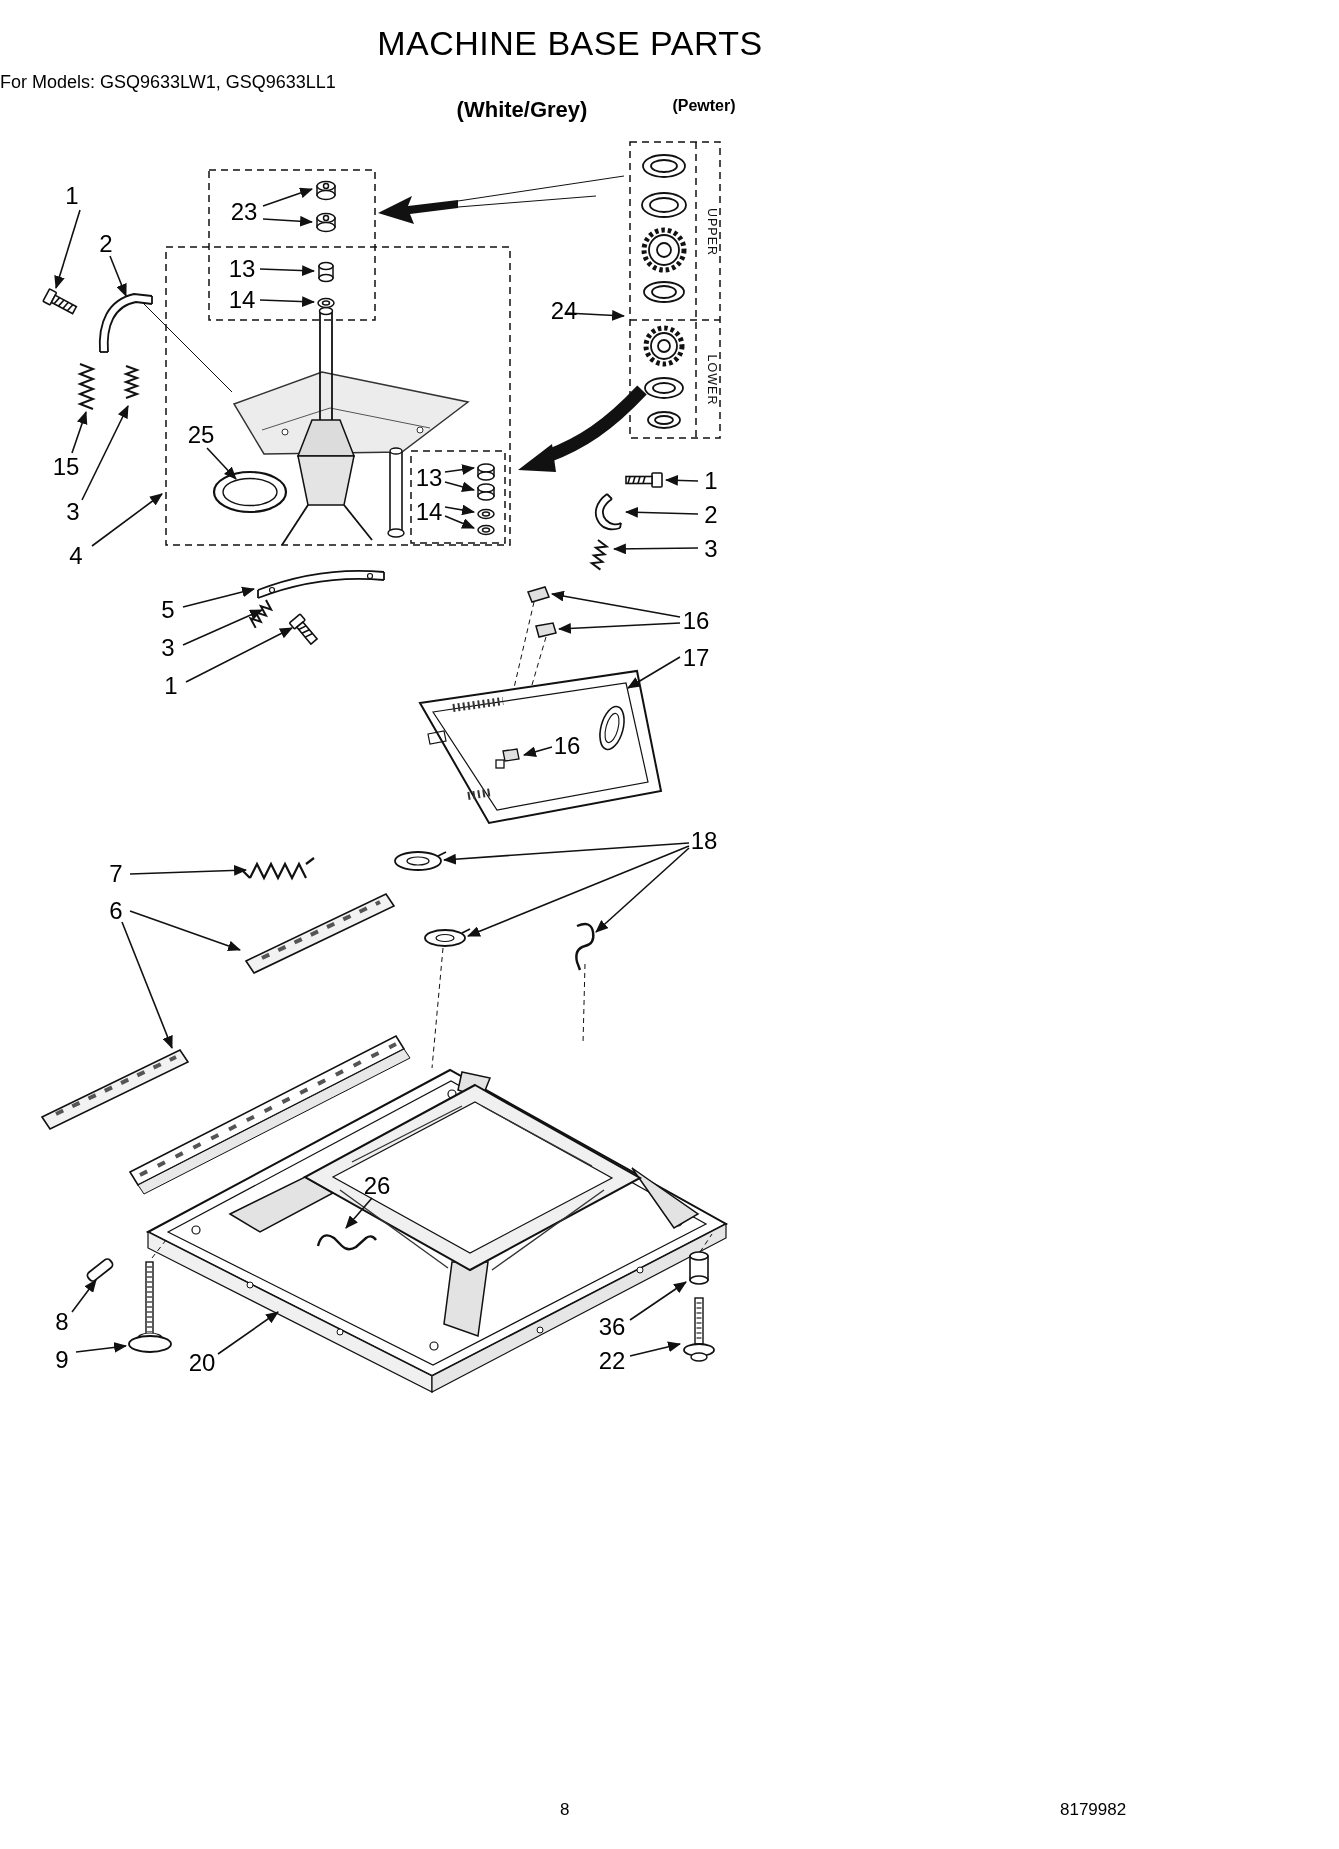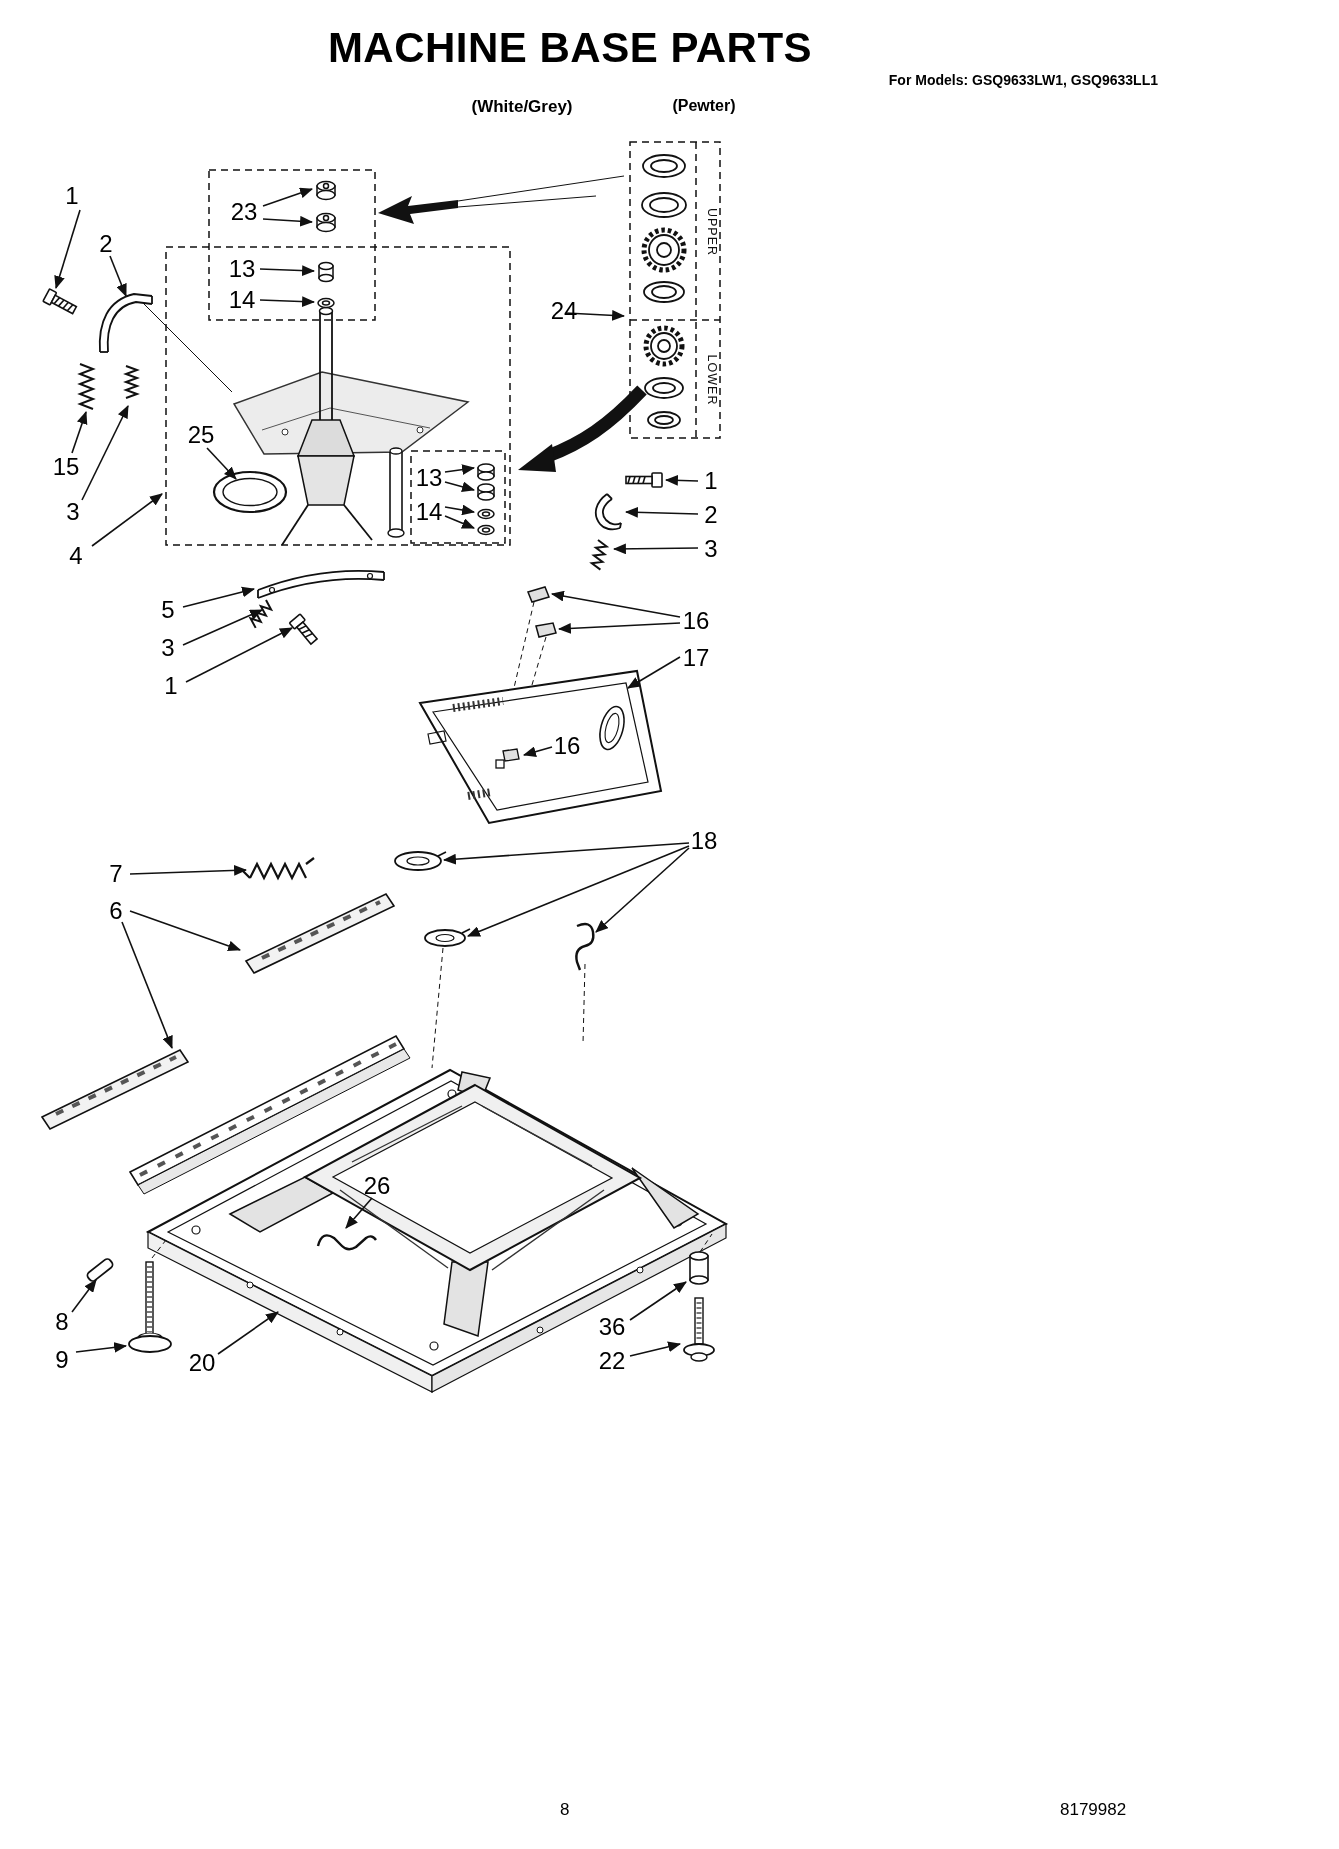--- a/index.html
+++ b/index.html
@@ -2,25 +2,25 @@
 <html><head>
 <meta charset="utf-8">
 <style>
   html,body{margin:0;padding:0;background:#fff;}
   .page{
     position:relative;width:1339px;height:1849px;background:#fff;
     font-family:"Liberation Sans",sans-serif;color:#000;overflow:hidden;
   }
   .art{position:absolute;left:0;top:0;}
   .title{position:absolute;top:24px;left:0;width:1140px;text-align:center;
-    font-size:42px;font-weight:bold;letter-spacing:.5px;}
-  .models{position:absolute;top:72px;left:0;width:1158px;text-align:right;
-    font-size:14px;font-weight:bold;}
+    font-size:34px;font-weight:normal;letter-spacing:.5px;}
+  .models{position:absolute;top:72px;left:0;width:1158px;text-align:left;
+    font-size:18px;font-weight:normal;}
   .colorL{position:absolute;top:97px;left:522px;transform:translateX(-50%);
-    font-size:17px;font-weight:bold;}
+    font-size:22px;font-weight:bold;}
   .colorR{position:absolute;top:97px;left:704px;transform:translateX(-50%);
     font-size:16px;font-weight:bold;}
   .co{position:absolute;transform:translate(-50%,-50%);font-size:24px;color:#000;line-height:1;}
   .pagenum{position:absolute;top:1800px;left:560px;font-size:17px;}
   .docnum{position:absolute;top:1800px;left:1020px;font-size:17px;margin-left:40px;}
   svg line, svg path, svg polygon, svg rect, svg ellipse, svg circle, svg polyline{vector-effect:none;}
 </style>
 </head>
 <body>
 

